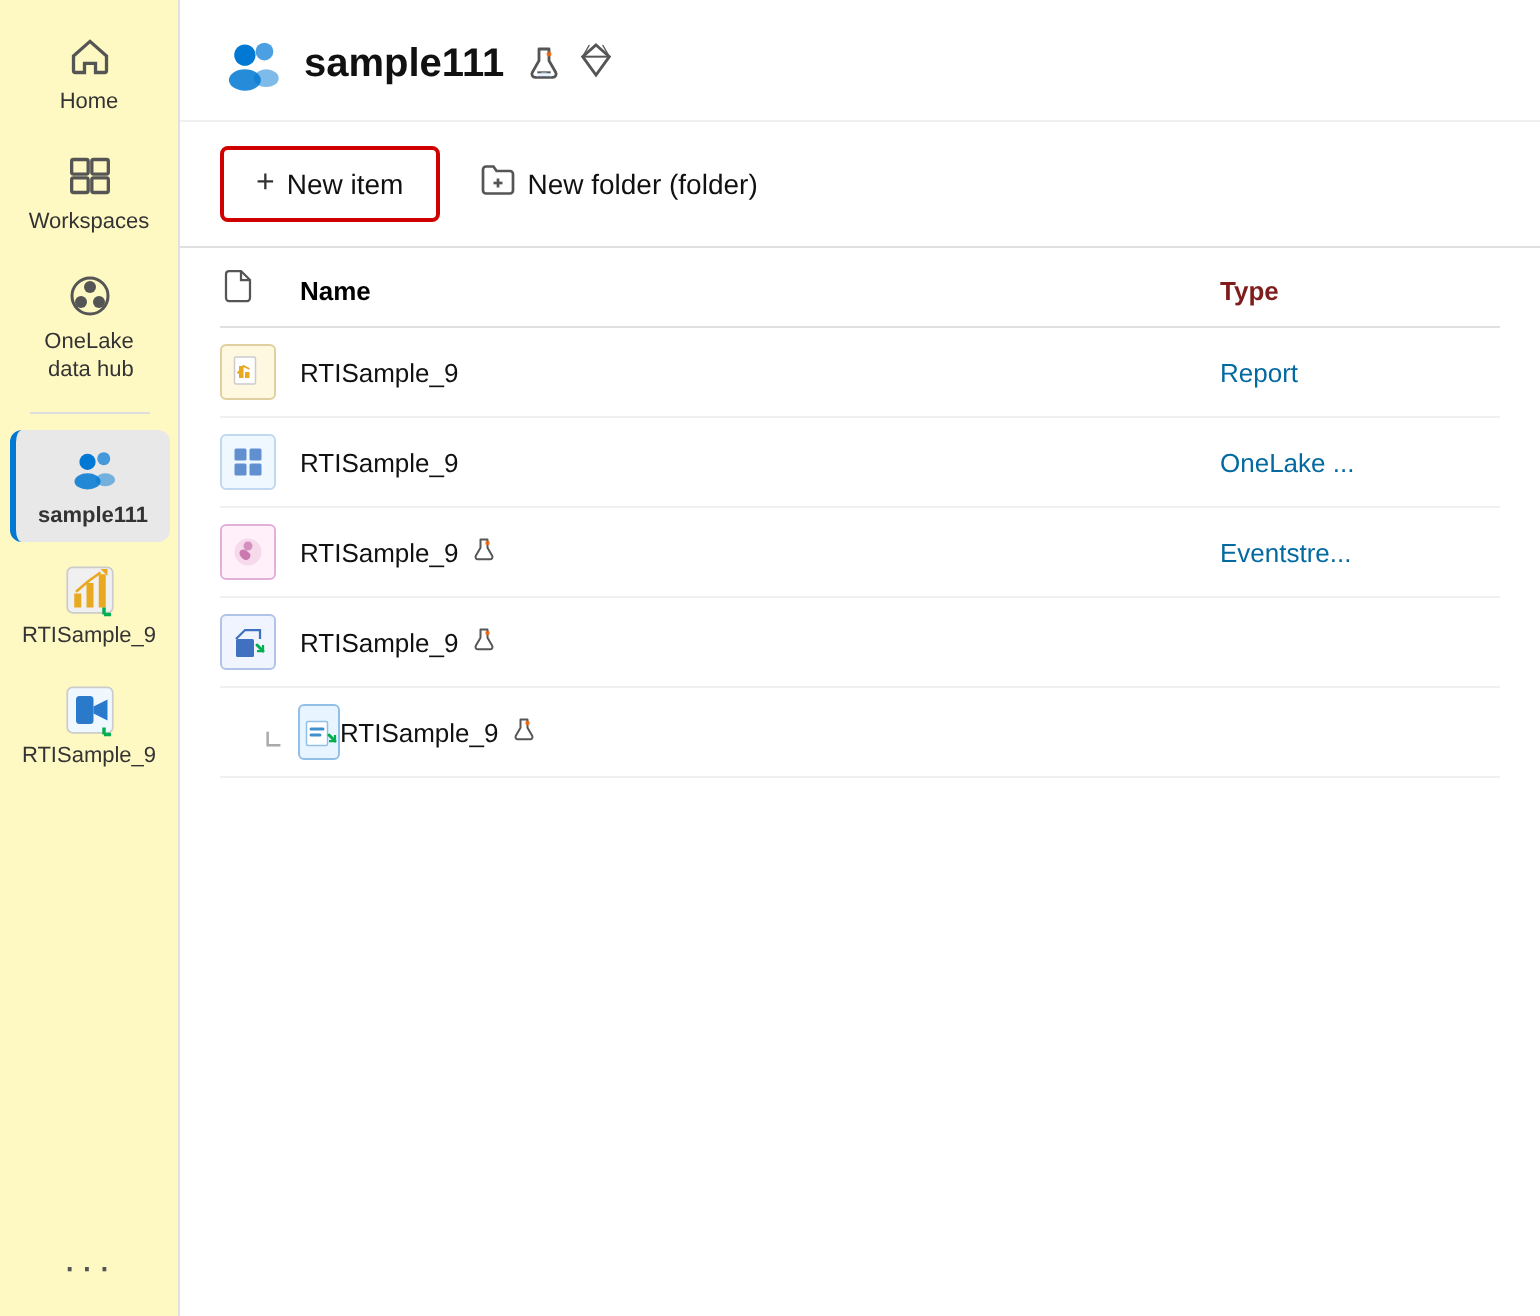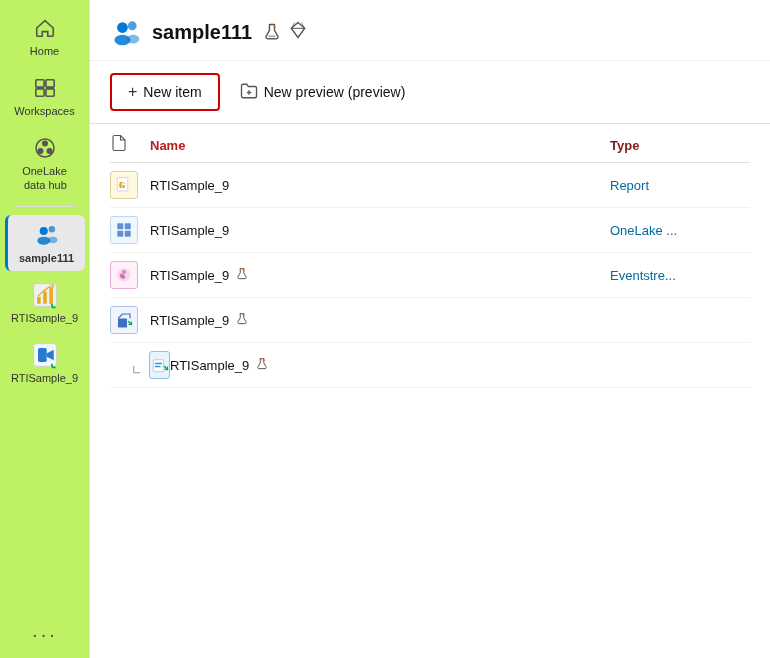--- a/index.html
+++ b/index.html
@@ -1,21 +1,21 @@
 <!DOCTYPE html>
 <html><head>
   <meta charset="utf-8">
   <style>
     * { box-sizing: border-box; margin: 0; padding: 0; }
     body { font-family: 'Segoe UI', Arial, sans-serif; display: flex; height: 658px; width: 770px; overflow: hidden; background: #fff; }
 
     
     .sidebar {
       width: 90px;
-      background: #bef264;
+      background: #fef9c3;
       border-right: 1px solid #e0e0e0;
       display: flex;
       flex-direction: column;
       align-items: center;
       padding-top: 8px;
       gap: 4px;
     }
     .sidebar-item {
       display: flex;
       flex-direction: column;
@@ -130,21 +130,21 @@
       overflow-y: auto;
       padding: 0 20px;
     }
     .table-header-row {
       display: flex;
       align-items: center;
       padding: 10px 0 6px 0;
       border-bottom: 1px solid #e0e0e0;
     }
     .col-icon-header { width: 40px; }
-    .col-name-header { flex: 1; font-size: 13px; font-weight: 600; color: #b91c1c; }
+    .col-name-header { flex: 1; font-size: 13px; font-weight: 600; color: #000000; }
     .col-type-header { width: 140px; font-size: 13px; font-weight: 700; color: #7f1d1d; }
 
     .table-row {
       display: flex;
       align-items: center;
       padding: 8px 0;
       border-bottom: 1px solid #f0f0f0;
       cursor: pointer;
     }
     .col-icon { width: 40px; display: flex; align-items: center; justify-content: flex-start; }
@@ -293,21 +293,21 @@
     </button>
 
     <button class="btn-toolbar">
       <span style="font-size:15px;">
         <svg width="18" height="18" viewBox="0 0 24 24" fill="none" stroke="#555" stroke-width="1.8">
           <path d="M22 19a2 2 0 01-2 2H4a2 2 0 01-2-2V5a2 2 0 012-2h5l2 3h9a2 2 0 012 2z"></path>
           <line x1="12" y1="11" x2="12" y2="17"></line>
           <line x1="9" y1="14" x2="15" y2="14"></line>
         </svg>
       </span>
-      <span>New preview (preview)</span>
+      <span>New folder (folder)</span>
     </button>
 
   </div>
 
   <div class="table-area">
 
     <div class="table-header-row">
       <div class="col-icon-header">
         <svg width="18" height="18" viewBox="0 0 24 24" fill="none" stroke="#555" stroke-width="1.5">
           <path d="M14 2H6a2 2 0 00-2 2v16a2 2 0 002 2h12a2 2 0 002-2V8z"></path>

